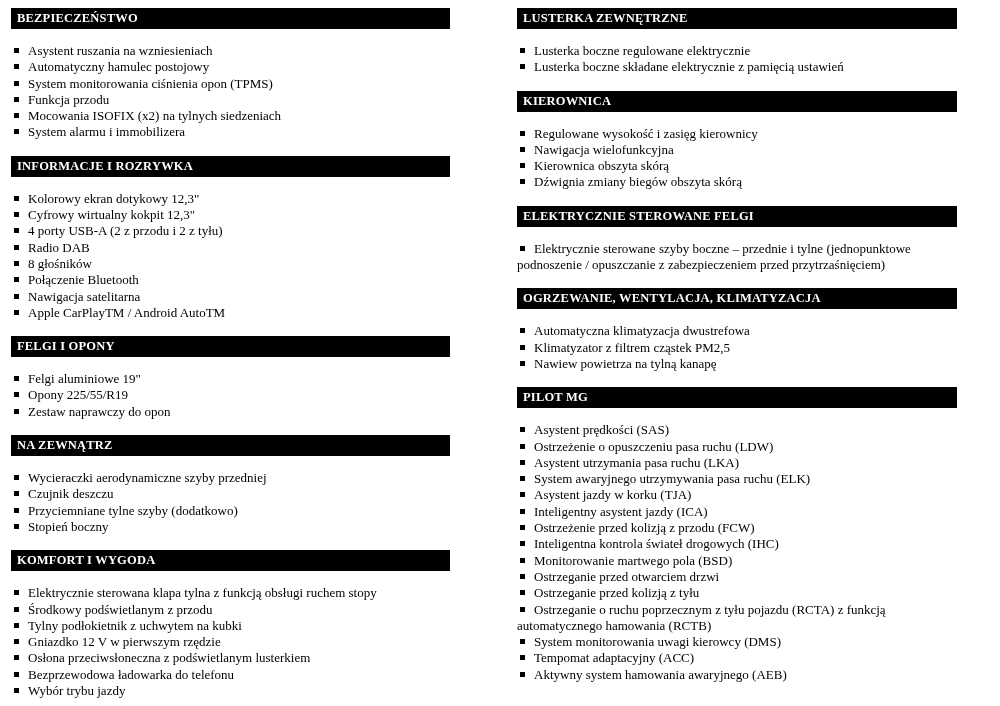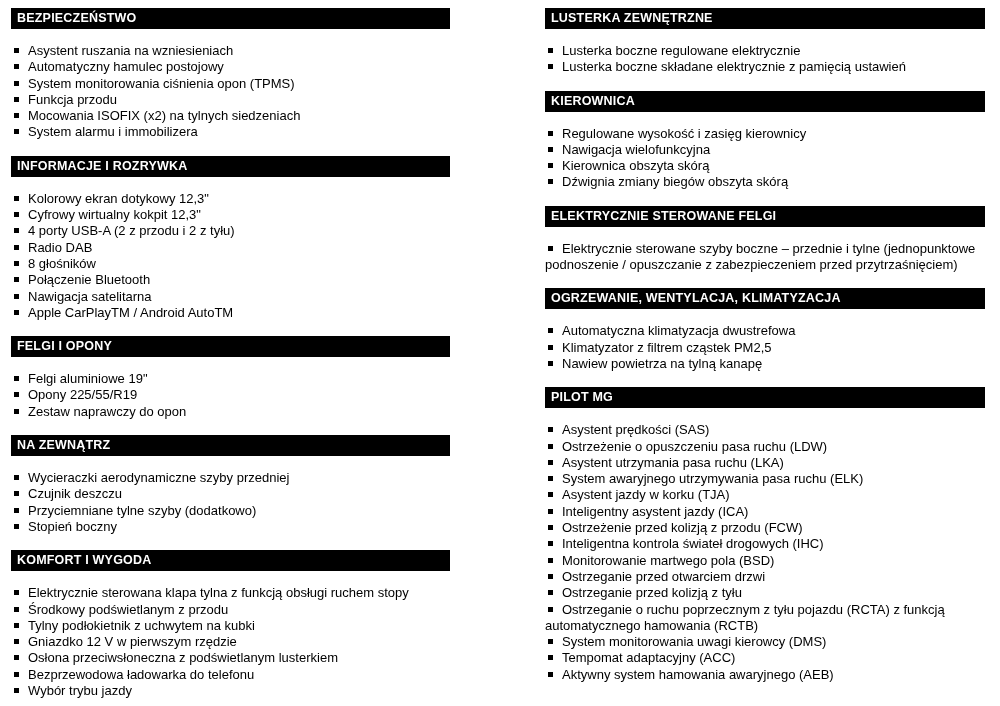--- a/index.html
+++ b/index.html
@@ -2,28 +2,28 @@
 <html style="--header-bg: #000000; --header-text: #ffffff; --body-text: #000000; --page-bg: #ffffff;"><head>
 <meta charset="utf-8">
 <style>
   * { margin: 0; padding: 0; box-sizing: border-box; }
   html, body { background: #ffffff; }
   .page {
     position: relative;
     width: 1000px;
     height: 706px;
     background: var(--page-bg, #ffffff);
-    font-family: Liberation Sans, sans-serif;
+    font-family: Liberation Serif, serif;
     font-size: 13px;
     color: var(--body-text, #000000);
     overflow: hidden;
   }
   .column { position: absolute; top: 8px; }
   .column-left  { left: 11px;  width: 439px; }
-  .column-right { left: 545px; width: 440px; }
+  .column-right { left: 517px; width: 440px; }
   .section { margin-bottom: 15px; }
   .section-header {
     background: var(--header-bg, #000000);
     color: var(--header-text, #ffffff);
     font-weight: bold;
     font-size: 12.5px;
     line-height: 13px;
     padding: 4px 6px;
     margin-bottom: 14px;
     letter-spacing: 0.2px;

